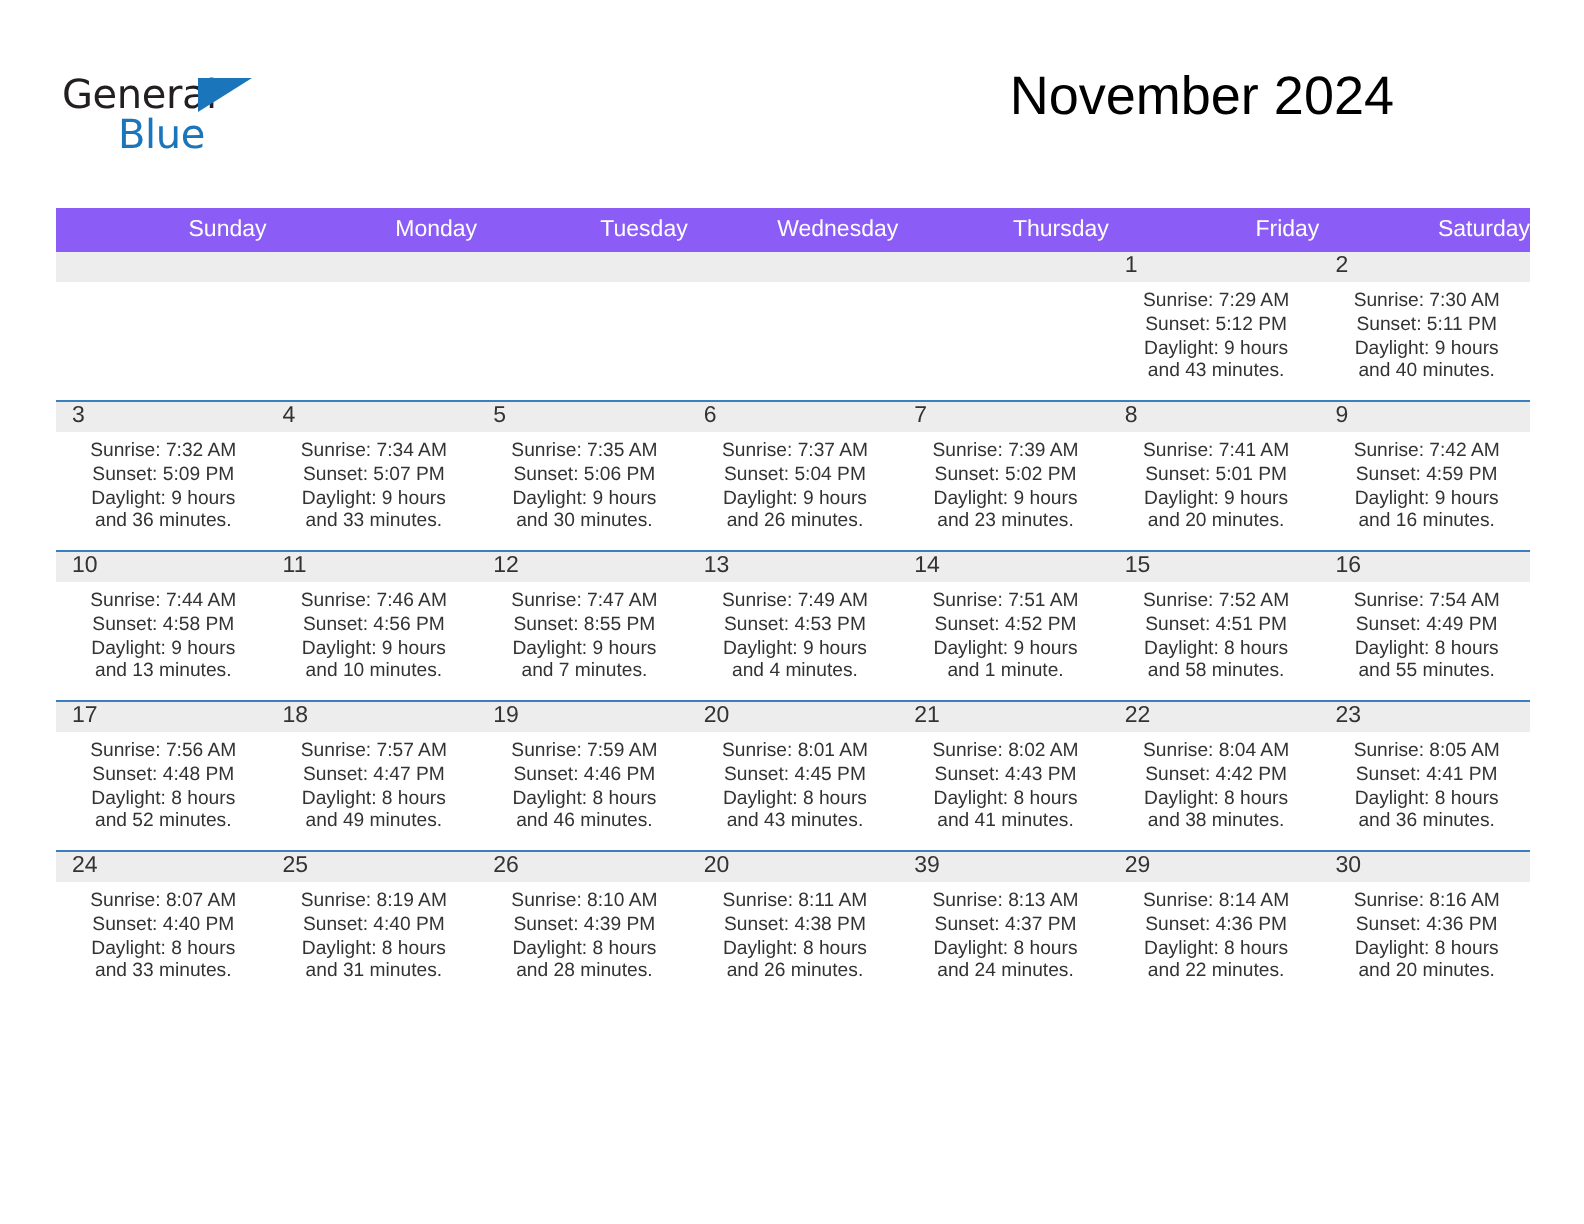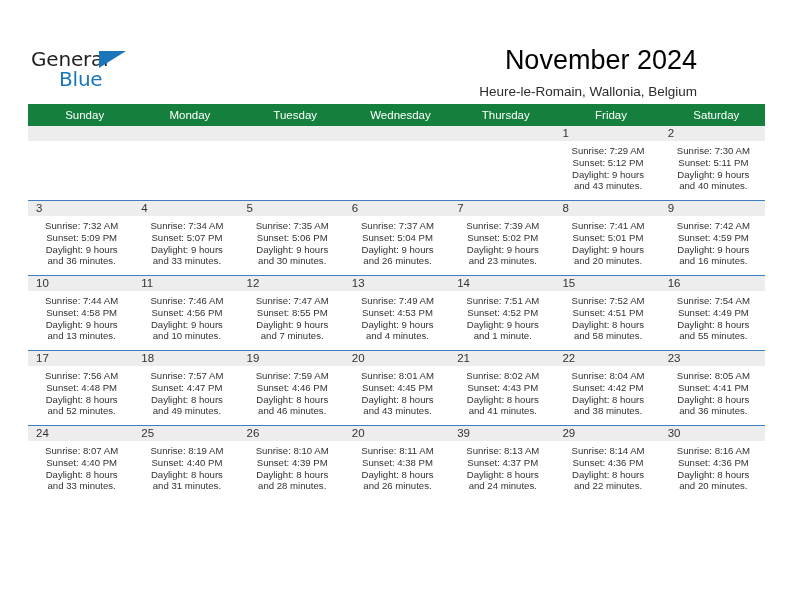--- a/index.html
+++ b/index.html
@@ -18,21 +18,21 @@
     position: relative;
     width: 792px;
     height: 612px;
     box-sizing: border-box;
   }
 
   
   .header {
     position: absolute;
     left: 0;
-    top: 12px;
+    top: 0;
     width: 725px;
     height: 100px;
   }
   .logo {
     position: absolute;
     left: 31px;
     top: 36px;
     width: 120px;
     height: 46px;
   }
@@ -92,25 +92,25 @@
   
   .calendar {
     position: absolute;
     left: 28px;
     top: 104px;
     width: 737px;
     border-collapse: collapse;
     table-layout: fixed;
   }
   .calendar th {
-    background: #15803d;
+    background: #8b5cf6;
     color: #ffffff;
     font-size: 11.5px;
     font-weight: 400;
-    text-align: center;
+    text-align: right;
     padding: 4px 0 4px 8px;
     height: 14px;
     border: none;
     vertical-align: middle;
   }
   .calendar td {
     width: 105.28px;
     height: 74px;
     vertical-align: top;
     padding: 0;
@@ -155,21 +155,20 @@
   <div class="header">
 
     <div class="logo">
       <span class="logo-general">General</span>
       <span class="logo-triangle"></span>
       <span class="logo-blue">Blue</span>
     </div>
 
     <div class="title-block">
       <div class="cal-title">November 2024</div>
-      <div class="cal-subtitle">Heure-le-Romain, Wallonia, Belgium</div>
     </div>
 
   </div>
 
   <table class="calendar">
     <thead>
       <tr>
         <th>Sunday</th>
         <th>Monday</th>
         <th>Tuesday</th>

